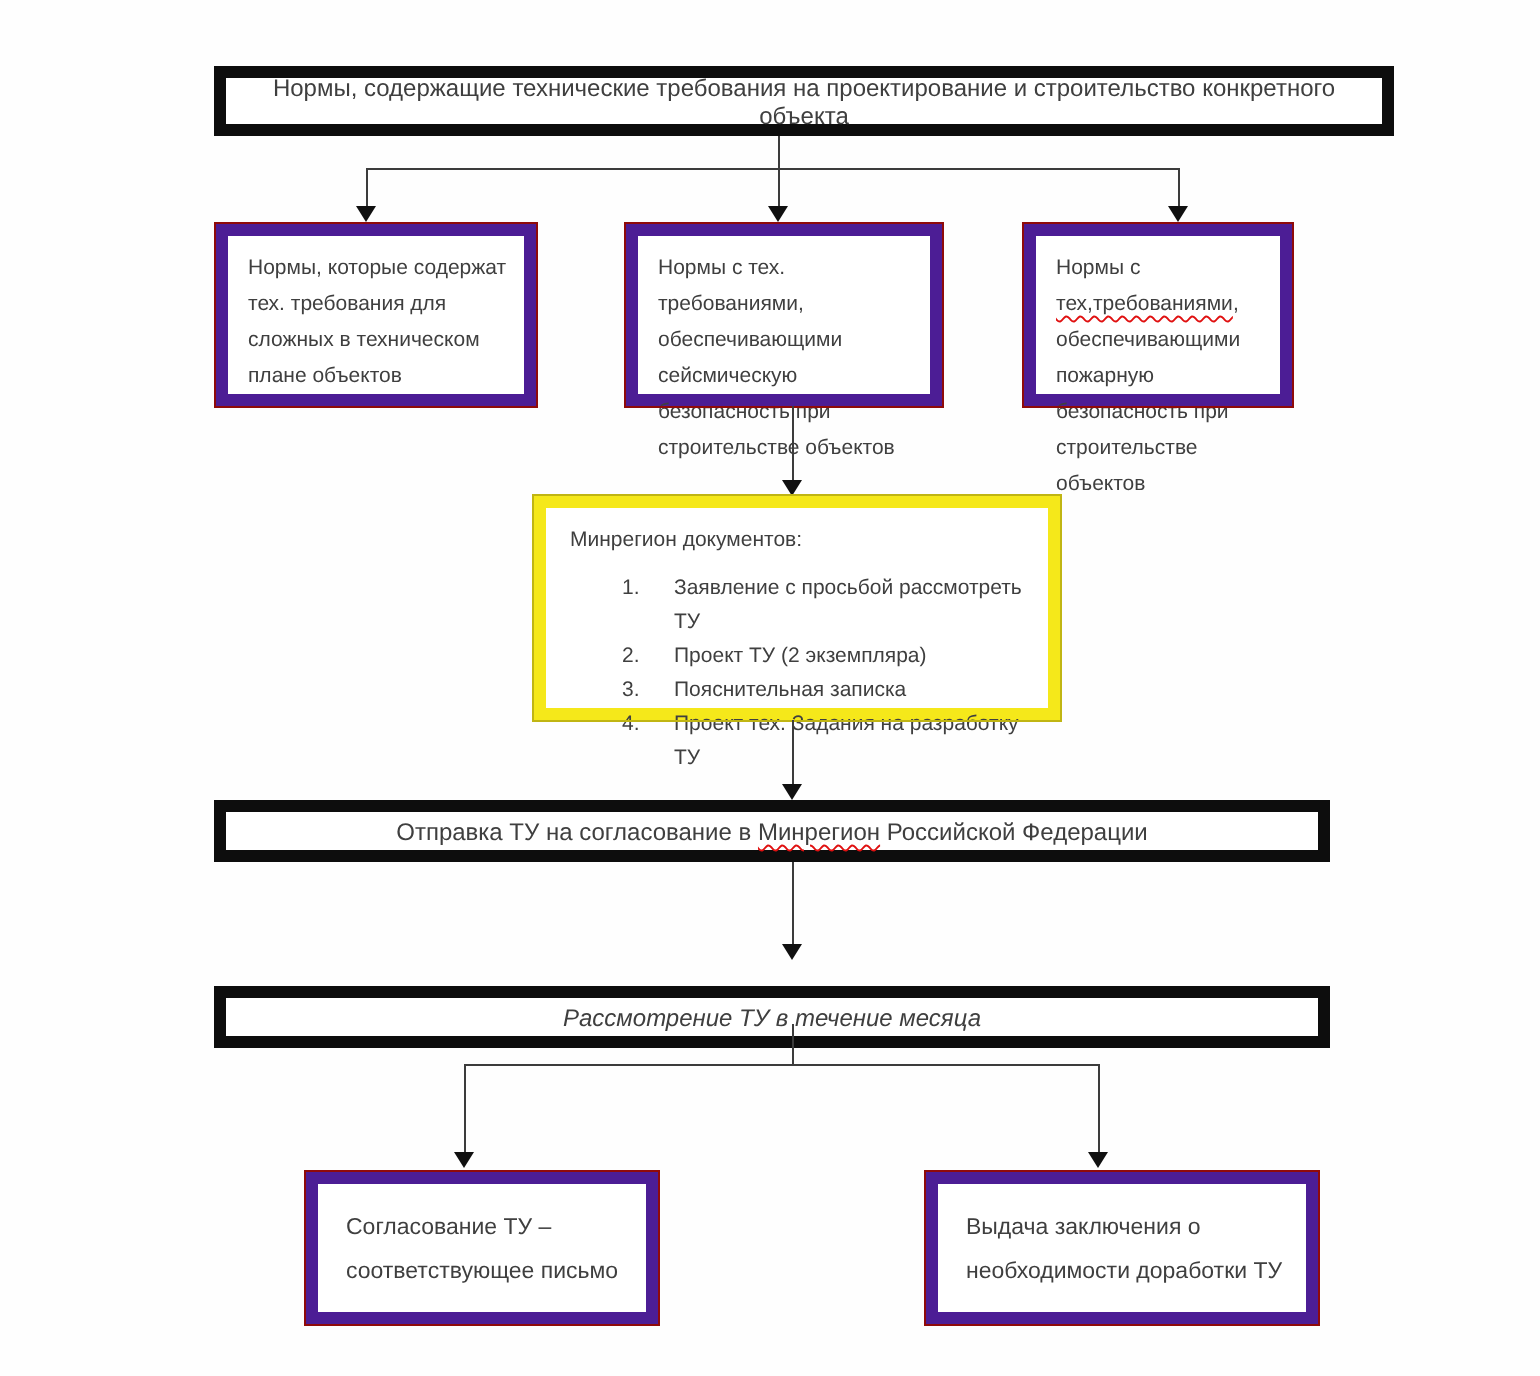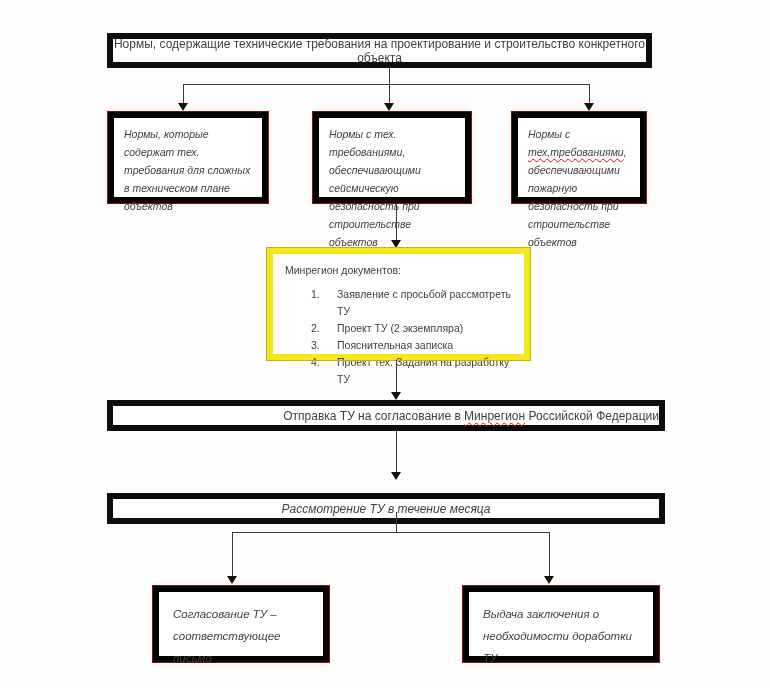--- a/index.html
+++ b/index.html
@@ -3,37 +3,37 @@
 <meta charset="utf-8">
 <style>
   html,body{margin:0;padding:0;background:#ffffff;}
   .canvas{
     position:relative;width:770px;height:688px;background:#fefefe;overflow:hidden;
     font-family:"Liberation Sans",sans-serif;color:#3f3f3f;
   }
   
   .box{position:absolute;background:#ffffff;box-sizing:border-box;}
   .black-box{border:6px solid #0d0d0d;}
-  .red-box{border:6px solid #000000;outline:1px solid #8f0a0a;font-style:italic;}
+  .red-box{border:6px solid #4c1d95;outline:1px solid #8f0a0a;}
   .yellow-box{border:6px solid #f5e81a;outline:1px solid #c0b513;}
   .center-text{display:flex;align-items:center;justify-content:center;text-align:center;}
 
-  .top-box{left:107px;top:33px;width:545px;height:35px;font-size:12px;}
+  .top-box{left:107px;top:33px;width:590px;height:35px;font-size:12px;}
   .branch{top:112px;height:91px;font-size:10.5px;line-height:18px;padding:7px 6px 0 10px;}
   .branch-1{left:108px;width:160px;}
   .branch-2{left:313px;width:158px;}
   .branch-3{left:512px;width:134px;}
 
   .docs{left:267px;top:248px;width:263px;height:112px;font-size:10.5px;}
   .docs-title{margin:10px 0 10px 12px;}
   .doc-row{display:flex;margin-left:38px;line-height:17px;}
   .doc-num{width:26px;flex:0 0 26px;}
 
   .bar{left:107px;width:558px;height:31px;font-size:12px;}
-  .bar-send{top:400px;justify-content:flex-end;}
+  .bar-send{top:400px;}
   .bar-review{top:493px;font-style:italic;}
 
   .outcome{top:586px;height:76px;font-size:11.5px;line-height:22px;padding:11px 10px 0 14px;}
   .outcome-left{left:153px;width:176px;}
   .outcome-right{left:463px;width:196px;}
 
   .squiggle{
     text-decoration:underline;
     text-decoration-style:wavy;
     text-decoration-color:#e01010;

